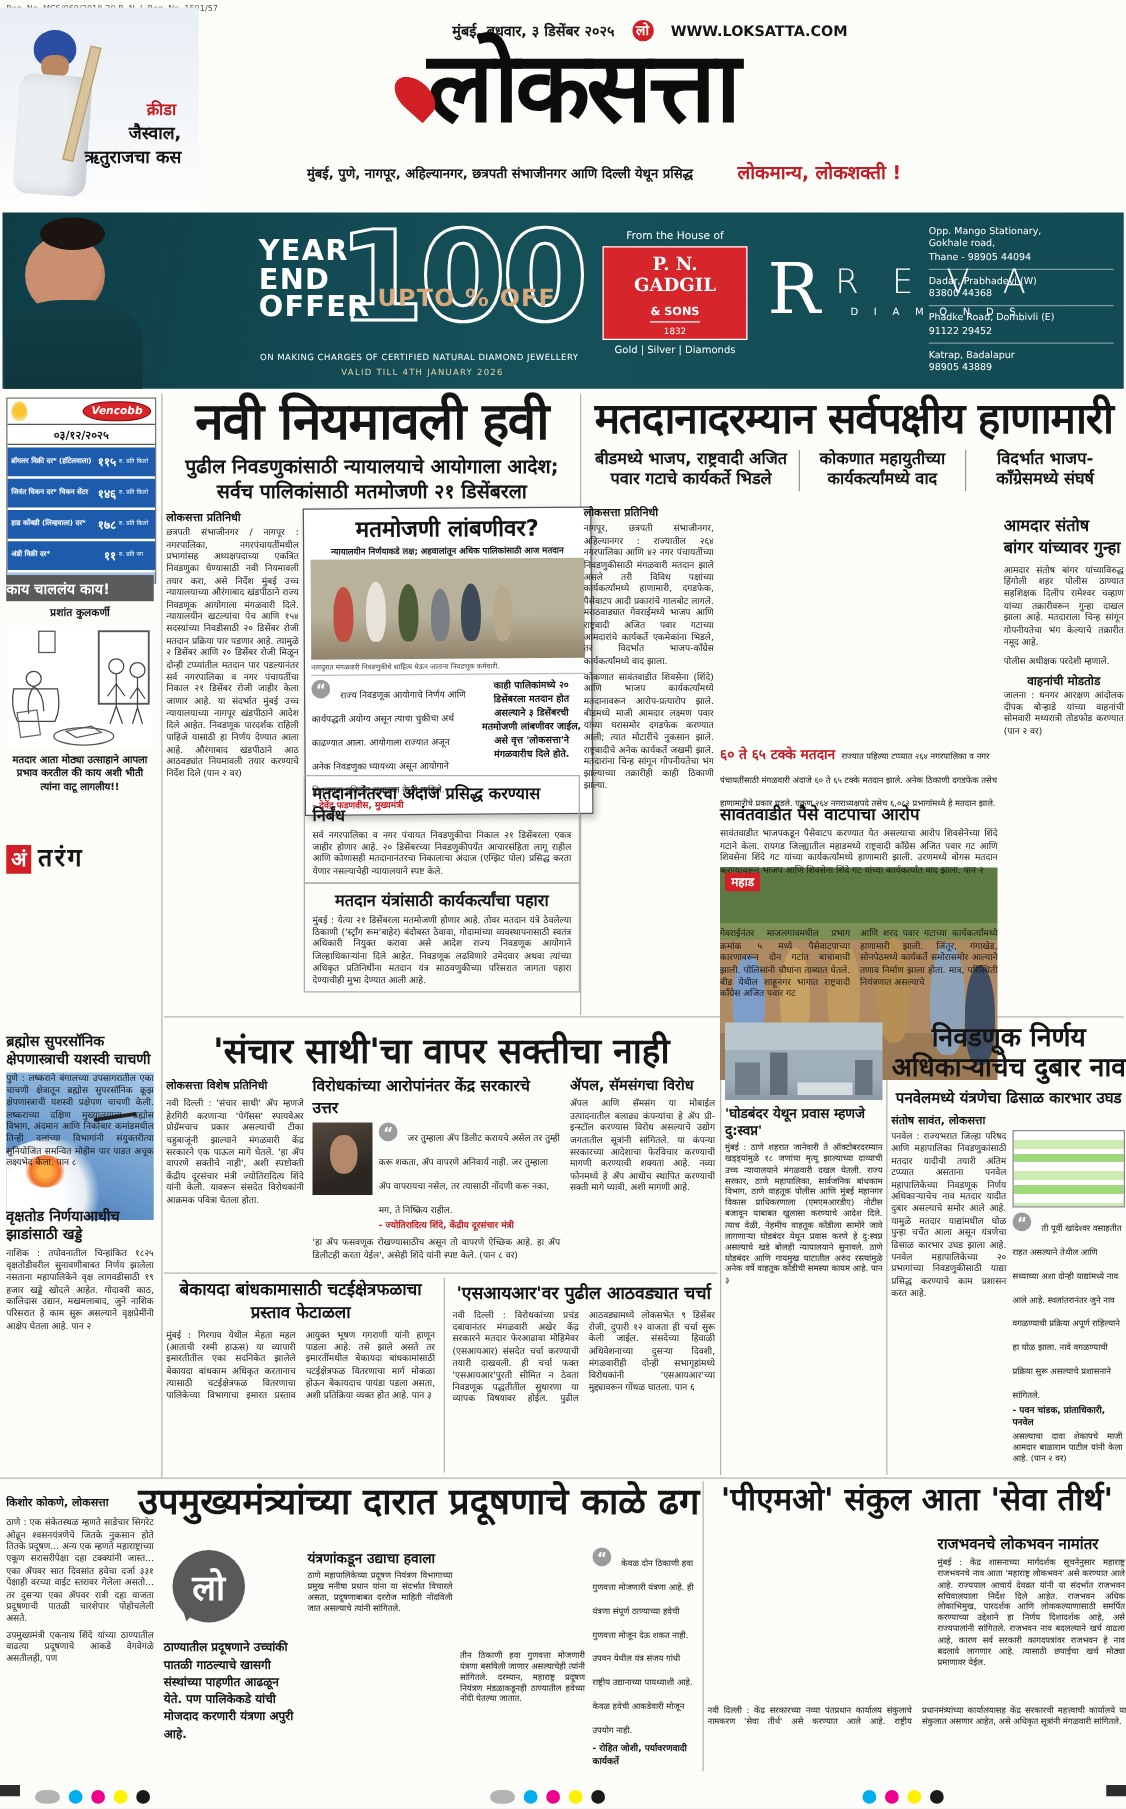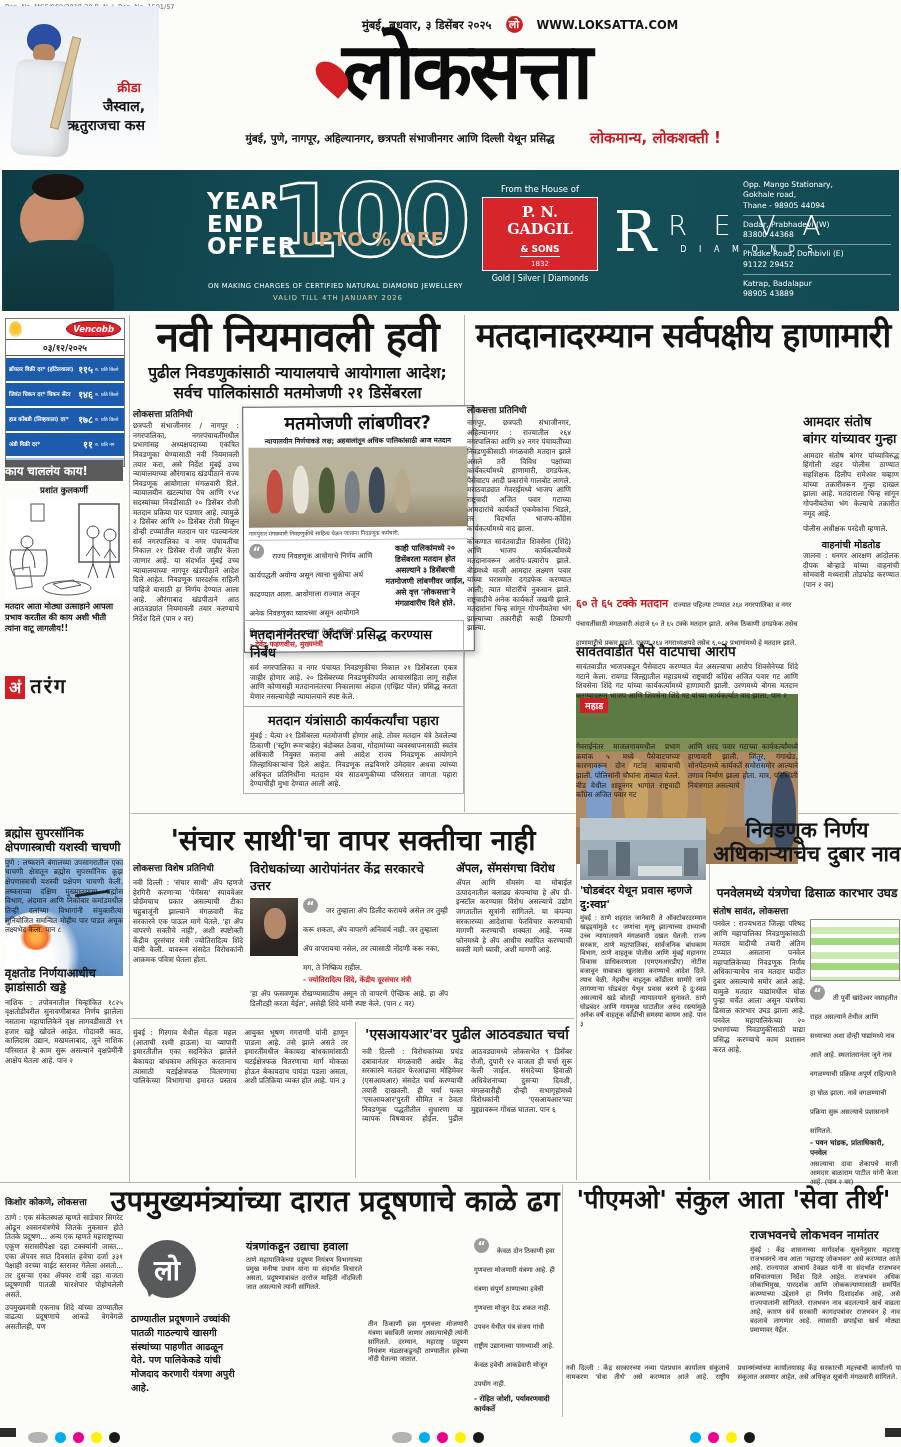--- a/index.html
+++ b/index.html
@@ -63,21 +63,21 @@
   .ven-logo{background:#d8252a;color:#fff;font-style:italic;font-weight:bold;font-size:8.5px;border-radius:50%/60%;padding:2px 6px;border:1px solid #8d1115}
   .ven-date{font-size:9px;font-weight:bold;text-align:center;border-top:1px solid #555;border-bottom:1px solid #555;padding:1px 0}
   .ven-row{display:flex;align-items:center;background:#1d5cad;color:#fff;margin-top:2px;padding:2px 3px;min-height:19px}
   .ven-lab{flex:1;font-size:5.6px;line-height:1.25;font-weight:bold}
   .ven-val{font-size:9.5px;font-weight:bold;margin:0 2px}
   .ven-unit{font-size:4.8px;width:26px;line-height:1.2}
   .ven-bot{background:#9fc6e8;height:8px;margin-top:2px;font-size:5px;text-align:center;color:#123}
   
   .car-title{background:#5a5a5a;color:#fff;font-weight:bold;font-size:11.5px;padding:3px 0}
   .car-artist{font-size:8.5px;font-weight:bold;text-align:center;margin:3px 0}
-  .car-cap{font-size:8px;font-weight:bold;text-align:left;line-height:1.35}
+  .car-cap{font-size:8px;font-weight:bold;text-align:center;line-height:1.35}
   
   .ant-pre{background:#d21f26;color:#fff;font-weight:bold;font-size:16px;padding:2px 4px}
   .ant-rest{font-size:20px;font-weight:bold;letter-spacing:2px}
   .rail-h{font-size:11.5px;font-weight:bold;line-height:1.25;margin:4px 0 3px}
   
   .ph{position:relative;overflow:hidden}
   .missile{background:linear-gradient(205deg,#a9cbe9,#5d8fc6 70%,#3f6ea6)}
   .missile .cloud{position:absolute;left:-12px;bottom:-10px;width:95px;height:75px;border-radius:50%;
      background:radial-gradient(circle at 35% 60%,#fff 30%,#e8eef2 55%,transparent 70%)}
   .missile .flame2{position:absolute;left:14px;bottom:26px;width:34px;height:26px;border-radius:50%;
@@ -329,20 +329,25 @@
   <div class="abs boxart" style="left:243px;top:620px;width:207px">
     <div class="b" style="font-size:13px">मतदानानंतरचा अंदाज प्रसिद्ध करण्यास निर्बंध</div>
     <div class="f7 j" style="margin-top:2px">सर्व नगरपालिका व नगर पंचायत निवडणुकीचा निकाल २१ डिसेंबरला एकत्र जाहीर होणार आहे. २० डिसेंबरच्या निवडणुकीपर्यंत आचारसंहिता लागू राहील आणि कोणासही मतदानानंतरचा निकालाचा अंदाज (एग्झिट पोल) प्रसिद्ध करता येणार नसल्याचेही न्यायालयाने स्पष्ट केले.</div>
   </div>
   <div class="abs boxart" style="left:243px;top:706px;width:207px">
     <div class="b c" style="font-size:13px">मतदान यंत्रांसाठी कार्यकर्त्यांचा पहारा</div>
     <div class="f7 j" style="margin-top:2px">मुंबई : येत्या २१ डिसेंबरला मतमोजणी होणार आहे. तोवर मतदान यंत्रे ठेवलेल्या ठिकाणी ('स्ट्राँग रूम'बाहेर) बंदोबस्त ठेवावा, गोदामांच्या व्यवस्थापनासाठी स्वतंत्र अधिकारी नियुक्त करावा असे आदेश राज्य निवडणूक आयोगाने जिल्हाधिकाऱ्यांना दिले आहेत. निवडणूक लढविणारे उमेदवार अथवा त्यांच्या अधिकृत प्रतिनिधींना मतदान यंत्र साठवणुकीच्या परिसरात जागता पहारा देण्याचीही मुभा देण्यात आली आहे.</div>
   </div>
 
   <div class="abs h-l c" style="left:467px;top:318px;width:432px">मतदानादरम्यान सर्वपक्षीय हाणामारी</div>
+  <div class="abs" style="left:467px;top:360px;width:432px;display:flex">
+    <div class="h-sub3 c" style="flex:1.25;padding:0 4px">बीडमध्ये भाजप, राष्ट्रवादी अजित पवार गटाचे कार्यकर्ते भिडले</div>
+    <div class="h-sub3 c" style="flex:.95;border-left:1px solid #999;padding:0 4px">कोकणात महायुतीच्या कार्यकर्त्यांमध्ये वाद</div>
+    <div class="h-sub3 c" style="flex:.9;border-left:1px solid #999;padding:0 4px">विदर्भात भाजप- काँग्रेसमध्ये संघर्ष</div>
+  </div>
   <div class="abs byline" style="left:467px;top:404px">लोकसत्ता प्रतिनिधी</div>
   <div class="abs f7 j" style="left:467px;top:418px;width:104px;height:394px;overflow:hidden">
     <div>नागपूर, छत्रपती संभाजीनगर, अहिल्यानगर : राज्यातील २६४ नगरपालिका आणि ४२ नगर पंचायतींच्या निवडणुकीसाठी मंगळवारी मतदान झाले असले तरी विविध पक्षांच्या कार्यकर्त्यांमध्ये हाणामारी, दगडफेक, पैसेवाटप आदी प्रकारांचे गालबोट लागले. मराठवाड्यात गेवराईमध्ये भाजप आणि राष्ट्रवादी अजित पवार गटाच्या आमदारांचे कार्यकर्ते एकमेकांना भिडले, तर विदर्भात भाजप-काँग्रेस कार्यकर्त्यांमध्ये वाद झाला.</div>
     <div style="margin-top:3px">कोकणात सावंतवाडीत शिवसेना (शिंदे) आणि भाजप कार्यकर्त्यांमध्ये मतदानावरून आरोप-प्रत्यारोप झाले. बीडमध्ये माजी आमदार लक्ष्मण पवार यांच्या घरासमोर दगडफेक करण्यात आली; त्यात मोटारींचे नुकसान झाले. राष्ट्रवादीचे अनेक कार्यकर्ते जखमी झाले. मतदारांना चिन्ह सांगून गोपनीयतेचा भंग झाल्याच्या तक्रारीही काही ठिकाणी झाल्या.</div>
   </div>
 
   <div class="abs ph protest" style="left:576px;top:418px;width:222px;height:170px">
     <div class="blob" style="left:10px;top:70px;width:26px;height:70px;background:#7f9dc9"></div>
     <div class="blob" style="left:48px;top:64px;width:24px;height:76px;background:#c8a264"></div>
     <div class="blob" style="left:86px;top:60px;width:26px;height:80px;background:#c09a5e"></div>
@@ -388,41 +393,42 @@
       </div>
     </div>
     <div class="f7 j" style="margin-top:5px">'हा ॲप फसवणूक रोखण्यासाठीच असून तो वापरणे ऐच्छिक आहे. हा ॲप डिलीटही करता येईल', असेही शिंदे यांनी स्पष्ट केले. (पान ८ वर)</div>
   </div>
   <div class="abs" style="left:456px;top:860px;width:116px">
     <div class="b" style="font-size:11.5px">ॲपल, सॅमसंगचा विरोध</div>
     <div class="f7 j" style="margin-top:3px">ॲपल आणि सॅमसंग या मोबाईल उत्पादनातील बलाढ्य कंपन्यांचा हे ॲप प्री-इन्स्टॉल करण्यास विरोध असल्याचे उद्योग जगतातील सूत्रांनी सांगितले. या कंपन्या सरकारच्या आदेशाचा फेरविचार करण्याची मागणी करण्याची शक्यता आहे. नव्या फोनमध्ये हे ॲप आधीच स्थापित करण्याची सक्ती मागे घ्यावी, अशी मागणी आहे.</div>
   </div>
 
   <div class="abs" style="left:133px;top:1024px;width:215px">
+    <div class="b c" style="font-size:13.5px;line-height:1.3">बेकायदा बांधकामासाठी चटईक्षेत्रफळाचा प्रस्ताव फेटाळला</div>
     <div class="f7 j two-col" style="margin-top:4px">मुंबई : गिरगाव येथील मेहता महल (आताची रश्मी हाऊस) या व्यापारी इमारतीतील एका सदनिकेत झालेले बेकायदा बांधकाम अधिकृत करतानाच त्यासाठी चटईक्षेत्रफळ वितरणाचा पालिकेच्या विभागाचा इमारत प्रस्ताव आयुक्त भूषण गगराणी यांनी हाणून पाडला आहे. तसे झाले असते तर इमारतींमधील बेकायदा बांधकामांसाठी चटईक्षेत्रफळ वितरणाचा मार्ग मोकळा होऊन बेकायदाच पायंडा पडला असता, अशी प्रतिक्रिया व्यक्त होत आहे. पान ३</div>
   </div>
   <div class="abs" style="left:362px;top:1024px;width:210px">
     <div class="b c" style="font-size:14px">'एसआयआर'वर पुढील आठवड्यात चर्चा</div>
     <div class="f7 j two-col" style="margin-top:4px">नवी दिल्ली : विरोधकांच्या प्रचंड दबावानंतर मंगळवारी अखेर केंद्र सरकारने मतदार फेरआढावा मोहिमेवर (एसआयआर) संसदेत चर्चा करण्याची तयारी दाखवली. ही चर्चा फक्त 'एसआयआर'पुरती सीमित न ठेवता निवडणूक पद्धतीतील सुधारणा या व्यापक विषयावर होईल. पुढील आठवड्यामध्ये लोकसभेत ९ डिसेंबर रोजी, दुपारी १२ वाजता ही चर्चा सुरू केली जाईल. संसदेच्या हिवाळी अधिवेशनाच्या दुसऱ्या दिवशी, मंगळवारीही दोन्ही सभागृहांमध्ये विरोधकांनी 'एसआयआर'च्या मुद्द्यावरून गोंधळ घातला. पान ६</div>
   </div>
 
   <div class="abs" style="left:580px;top:818px;width:126px">
     <div class="ph city" style="width:126px;height:62px">
       <div class="abs" style="left:8px;bottom:4px;width:20px;height:26px;background:#717f88"></div>
       <div class="abs" style="left:36px;bottom:4px;width:14px;height:34px;background:#5f6e79"></div>
       <div class="abs" style="left:58px;bottom:4px;width:44px;height:10px;background:#d8dde0"></div>
       <div class="abs" style="left:104px;bottom:4px;width:14px;height:28px;background:#68757f"></div>
     </div>
     <div class="b" style="font-size:10.8px;line-height:1.3;margin:4px 0 2px">'घोडबंदर येथून प्रवास म्हणजे दु:स्वप्न'</div>
     <div class="f65 j">मुंबई : ठाणे शहरात जानेवारी ते ऑक्टोबरदरम्यान खड्ड्यांमुळे १८ जणांचा मृत्यू झाल्याच्या दाव्याची उच्च न्यायालयाने मंगळवारी दखल घेतली. राज्य सरकार, ठाणे महापालिका, सार्वजनिक बांधकाम विभाग, ठाणे वाहतूक पोलीस आणि मुंबई महानगर विकास प्राधिकरणाला (एमएमआरडीए) नोटीस बजावून याबाबत खुलासा करण्याचे आदेश दिले. त्याच वेळी, नेहमीच वाहतूक कोंडीला सामोरे जावे लागणाऱ्या घोडबंदर येथून प्रवास करणे हे दु:स्वप्न असल्याचे खडे बोलही न्यायालयाने सुनावले. ठाणे घोडबंदर आणि गायमुख घाटातील अरुंद रस्त्यांमुळे अनेक वर्षे वाहतूक कोंडीची समस्या कायम आहे. पान ३</div>
   </div>
 
   <div class="abs" style="left:713px;top:818px;width:188px">
     <div class="b c" style="font-size:21px;line-height:1.15">निवडणूक निर्णय अधिकाऱ्याचेच दुबार नाव</div>
-    <div class="b c" style="font-size:12px;margin-top:18px">पनवेलमध्ये यंत्रणेचा ढिसाळ कारभार उघड</div>
+    <div class="b c" style="font-size:12px;margin-top:3px">पनवेलमध्ये यंत्रणेचा ढिसाळ कारभार उघड</div>
     <div class="byline" style="margin-top:4px">संतोष सावंत, लोकसत्ता</div>
     <div style="display:flex;gap:5px;margin-top:2px">
       <div class="f7 j" style="width:92px">पनवेल : राज्यभरात जिल्हा परिषद आणि महापालिका निवडणुकांसाठी मतदार यादीची तयारी अंतिम टप्प्यात असताना पनवेल महापालिकेच्या निवडणूक निर्णय अधिकाऱ्याचेच नाव मतदार यादीत दुबार असल्याचे समोर आले आहे. यामुळे मतदार याद्यांमधील घोळ पुन्हा चर्चेत आला असून यंत्रणेचा ढिसाळ कारभार उघड झाला आहे. पनवेल महापालिकेच्या २० प्रभागांच्या निवडणुकीसाठी याद्या प्रसिद्ध करण्याचे काम प्रशासन करत आहे.</div>
       <div style="width:88px">
         <div class="voterlist" style="width:88px;height:60px"></div>
         <div style="margin-top:4px">
           <span class="qmark"></span>
           <span class="f65">ती पूर्वी खांदेश्वर वसाहतीत राहत असल्याने तेथील आणि सध्याच्या अशा दोन्ही याद्यांमध्ये नाव आले आहे. स्थलांतरानंतर जुने नाव वगळण्याची प्रक्रिया अपूर्ण राहिल्याने हा घोळ झाला. नावे वगळण्याची प्रक्रिया सुरू असल्याचे प्रशासनाने सांगितले.</span>
         </div>
         <div class="attr">- पवन चांडक, प्रांताधिकारी, पनवेल</div>

